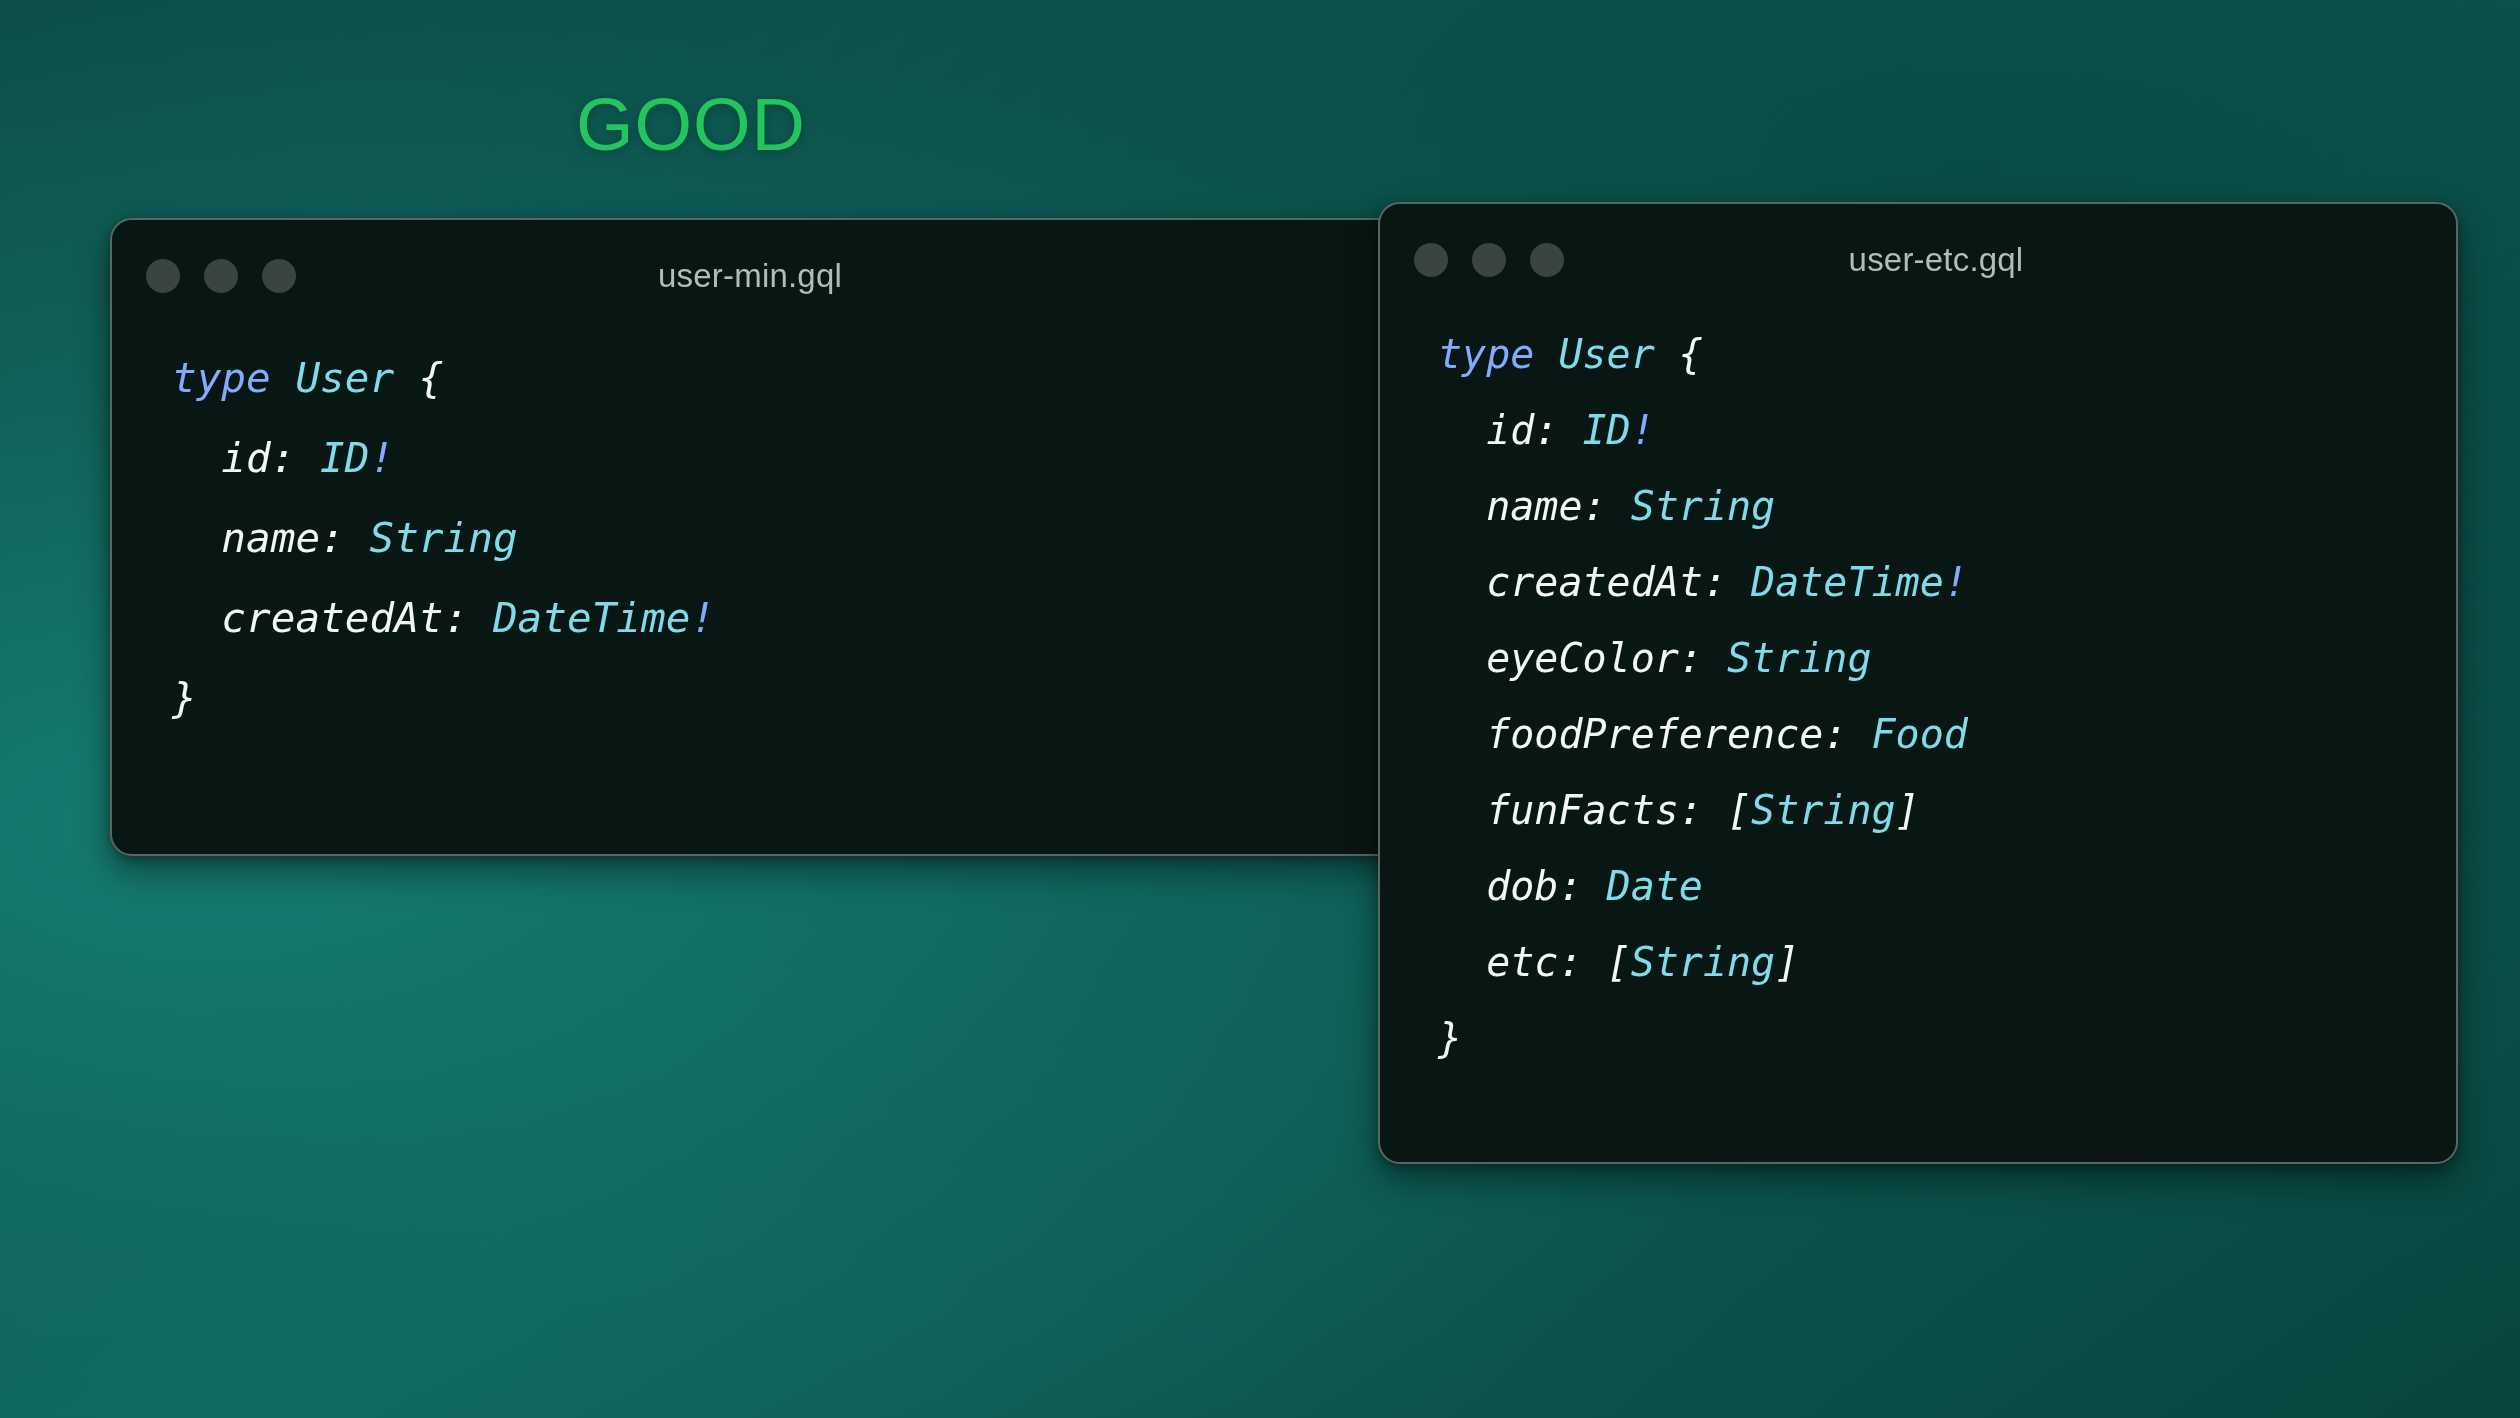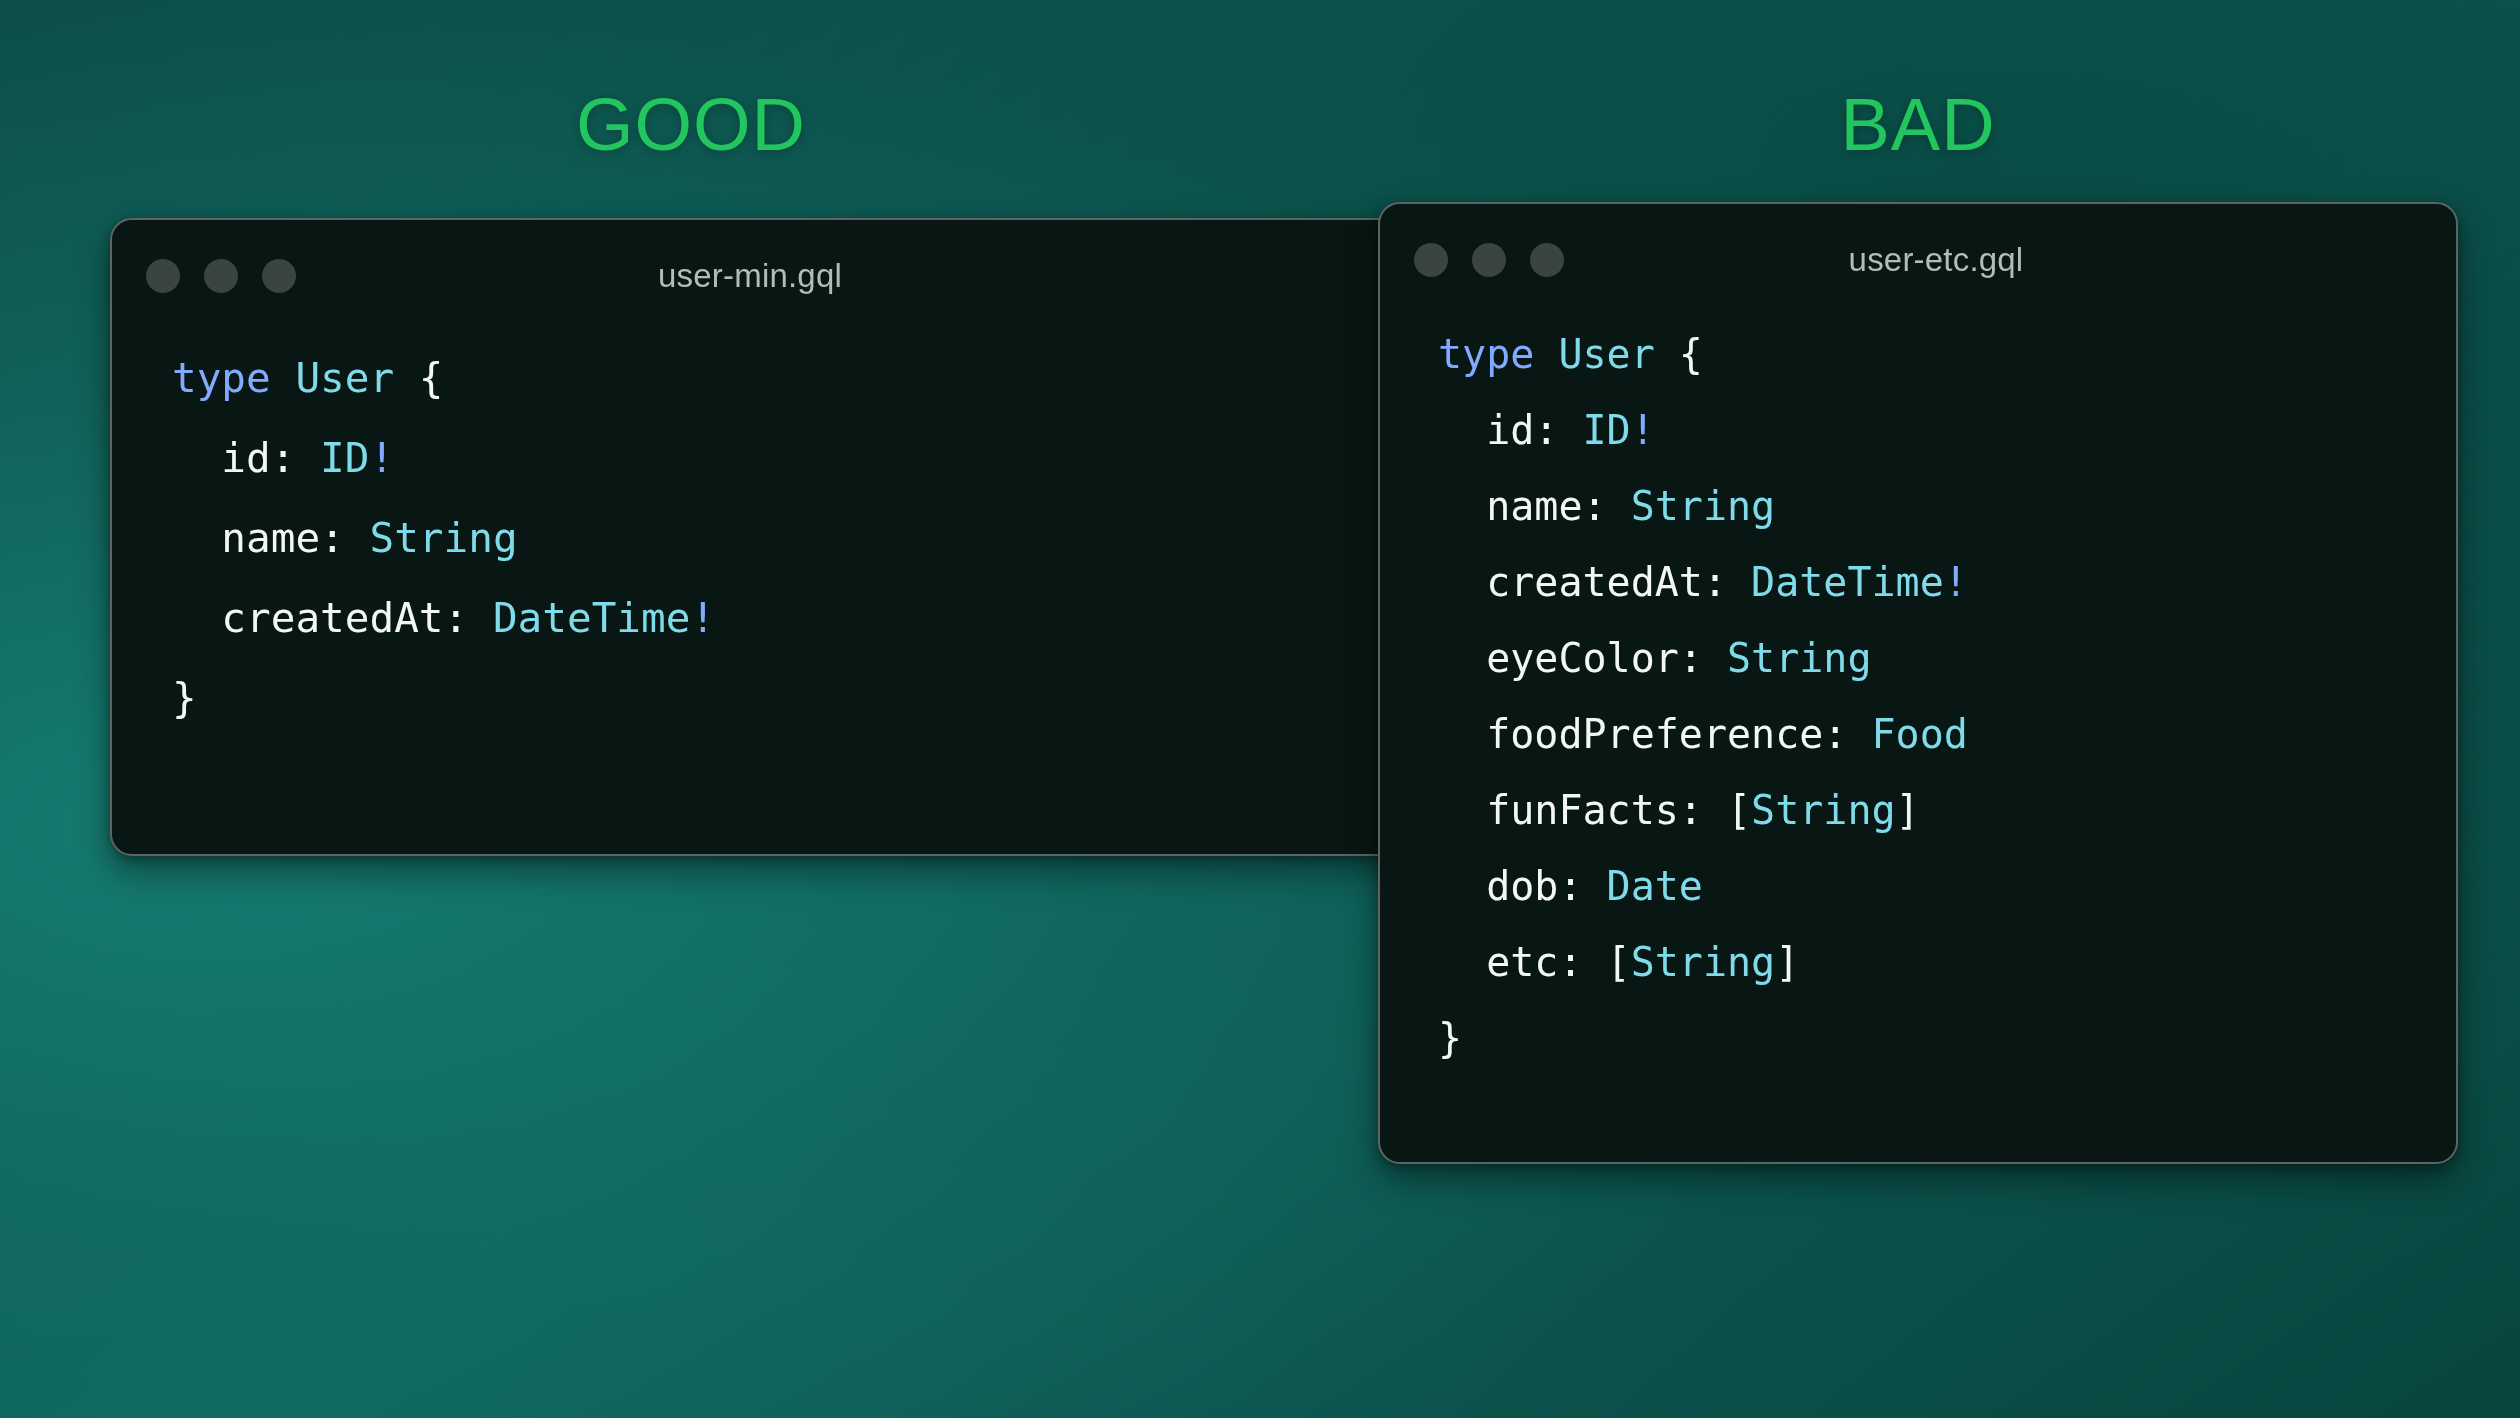--- a/index.html
+++ b/index.html
@@ -88,40 +88,40 @@
 
   
   .code {
     font-family: "DejaVu Sans Mono", "Liberation Mono", monospace;
     font-size: 41px;
     line-height: 80px;
     white-space: pre;
     color: #f2f6f4;
     padding: 6px 0 0 60px;
     letter-spacing: 0px;
+    font-style: italic;
   }
   .card.bad .code {
     font-size: 40px;
     line-height: 76px;
     padding: 0 0 0 58px;
   }
   .code .kw  { color: #82aaff; }
   .code .tp  { color: #7fdbea; }
   .code .pn  { color: #f2f6f4; }
   .code .bang { color: #82aaff; }
   .code-line { display: block; }
 </style>
 </head>
 <body>
 
 <div class="stage">
 
   <div class="heading good">GOOD</div>
 
-  <div class="heading bad">BAD</div>
 
   <div class="card good">
     <div class="titlebar">
       <div class="dots">
         <span class="dot"></span>
         <span class="dot"></span>
         <span class="dot"></span>
       </div>
       <div class="filename">user-min.gql</div>
     </div>

